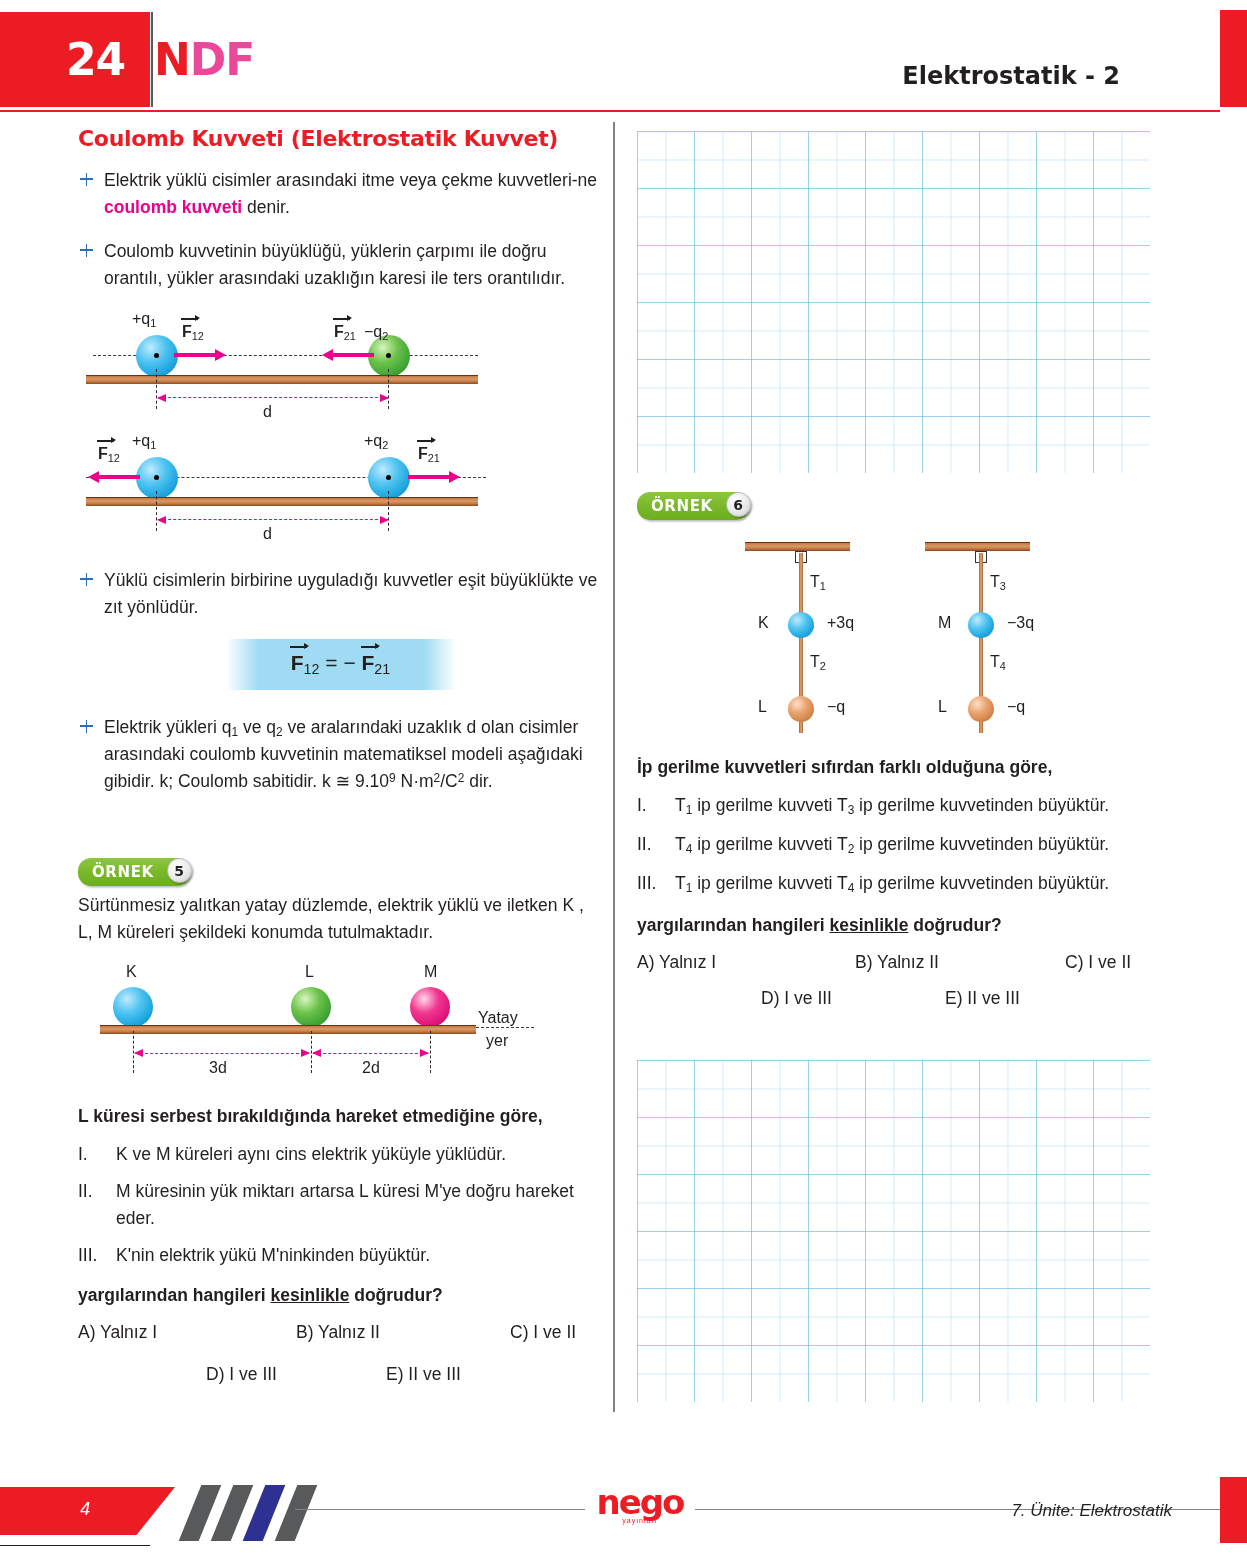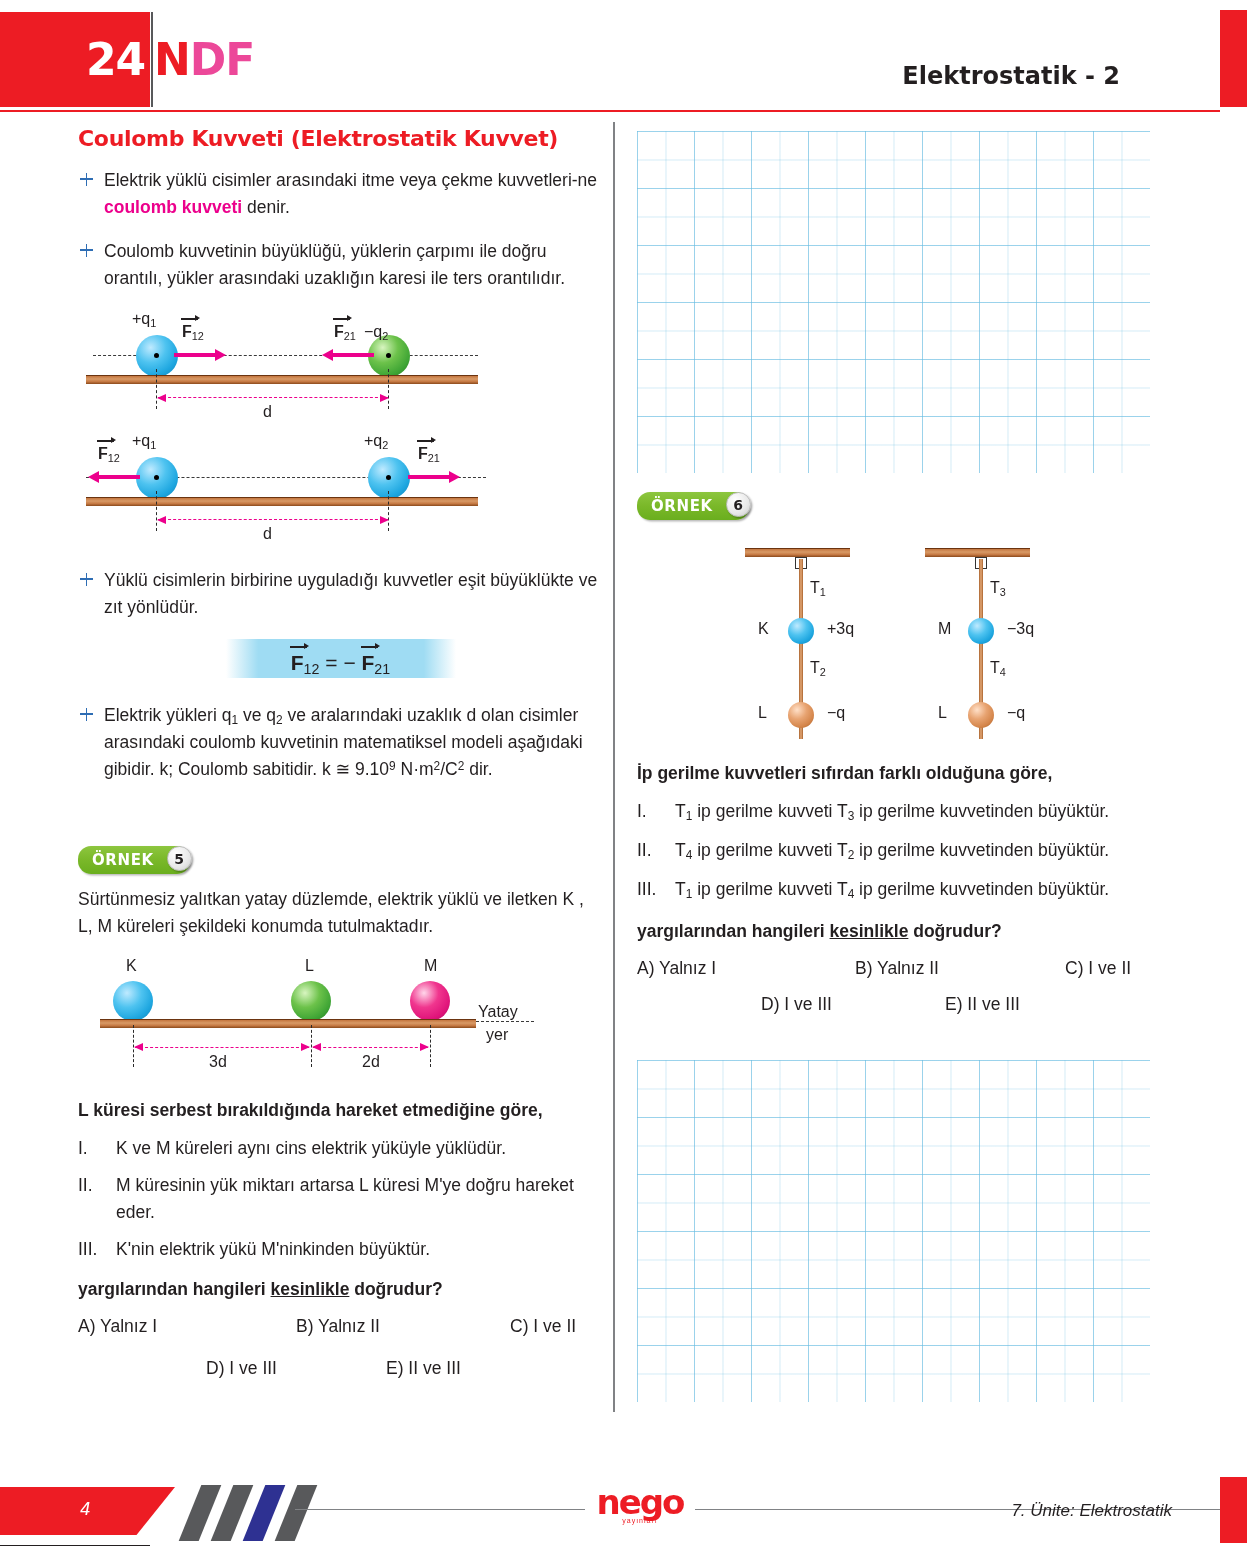--- a/index.html
+++ b/index.html
@@ -12,21 +12,21 @@
     overflow:hidden;
   }
 
   
   .header { position:absolute; left:0; top:0; width:1247px; height:110px; }
   .hdr-redbox {
     position:absolute; left:0; top:12px; width:150px; height:95px;
     background:#ED1C24;
   }
   .hdr-num {
-    position:absolute; left:86px; top:34px;
+    position:absolute; left:66px; top:34px;
     font-size:44px; font-weight:bold; color:#ffffff;
     font-family:"DejaVu Sans", sans-serif; letter-spacing:-1px;
   }
   .hdr-ndf {
     position:absolute; left:154px; top:34px;
     font-size:44px; font-weight:bold; letter-spacing:-1px;
     font-family:"DejaVu Sans", sans-serif;
   }
   .hdr-ndf .n { color:#ED1C24; }
   .hdr-ndf .df { color:#ec4899;margin-top:7px; }
@@ -62,39 +62,39 @@
   .bullet-text { flex:1; font-size:17.5px; line-height:1.52; color:#231F20; }
   .hl-pink { color:#EC008C; font-weight:bold; }
   sub { font-size:0.68em; vertical-align:-0.25em; }
   sup { font-size:0.68em; vertical-align:0.45em; }
 
   
   .formula-box {
     margin:4px auto 4px auto;
     background:linear-gradient(to right,#ffffff 0%,#9FDCF3 14%,#9FDCF3 86%,#ffffff 100%);
     text-align:center;
-    padding:12px 0 2px 0;
+    padding:12px 0 14px 0;
     width:230px;
   }
   .formula-box.wide { width:238px; }
   .fml { font-size:21px; color:#231F20; display:inline-block; }
   .vecF { position:relative; display:inline-block; font-weight:bold; font-style:normal; }
   .vecF::after {
     content:""; position:absolute; left:-1px; top:-5px; width:17px; height:2px; background:#231F20;
   }
   .vecF::before {
     content:""; position:absolute; left:13px; top:-8px;
     border-left:5px solid #231F20; border-top:3.5px solid transparent; border-bottom:3.5px solid transparent;
   }
   .frac { display:inline-block; vertical-align:middle; text-align:center; margin-left:5px; }
   .frac .num { display:block; padding:0 4px 1px 4px; font-size:19px; }
   .frac .den { display:block; border-top:1.6px solid #231F20; padding:1px 4px 0 4px; font-size:19px; }
 
   
-  .ornek-badge { position:relative; display:inline-block; margin:6px 0 10px 0; }
+  .ornek-badge { position:relative; display:inline-block; margin:6px 0 4px 0; }
   .ornek-pill {
     display:inline-block; background:linear-gradient(to bottom,#8DC63F 0%,#7AB829 50%,#6AAE1E 100%);
     color:#ffffff; font-weight:bold; font-size:15px; letter-spacing:0.6px;
     padding:5px 36px 5px 14px; border-radius:13px;
     font-family:"DejaVu Sans", sans-serif;
     box-shadow:1.5px 1.5px 2px rgba(0,0,0,0.28);
   }
   .ornek-circle {
     position:absolute; right:-2px; top:0px; width:25px; height:25px; border-radius:50%;
     background:radial-gradient(circle at 35% 30%, #ffffff 0%, #e8e8e8 60%, #c9c9c9 100%);

